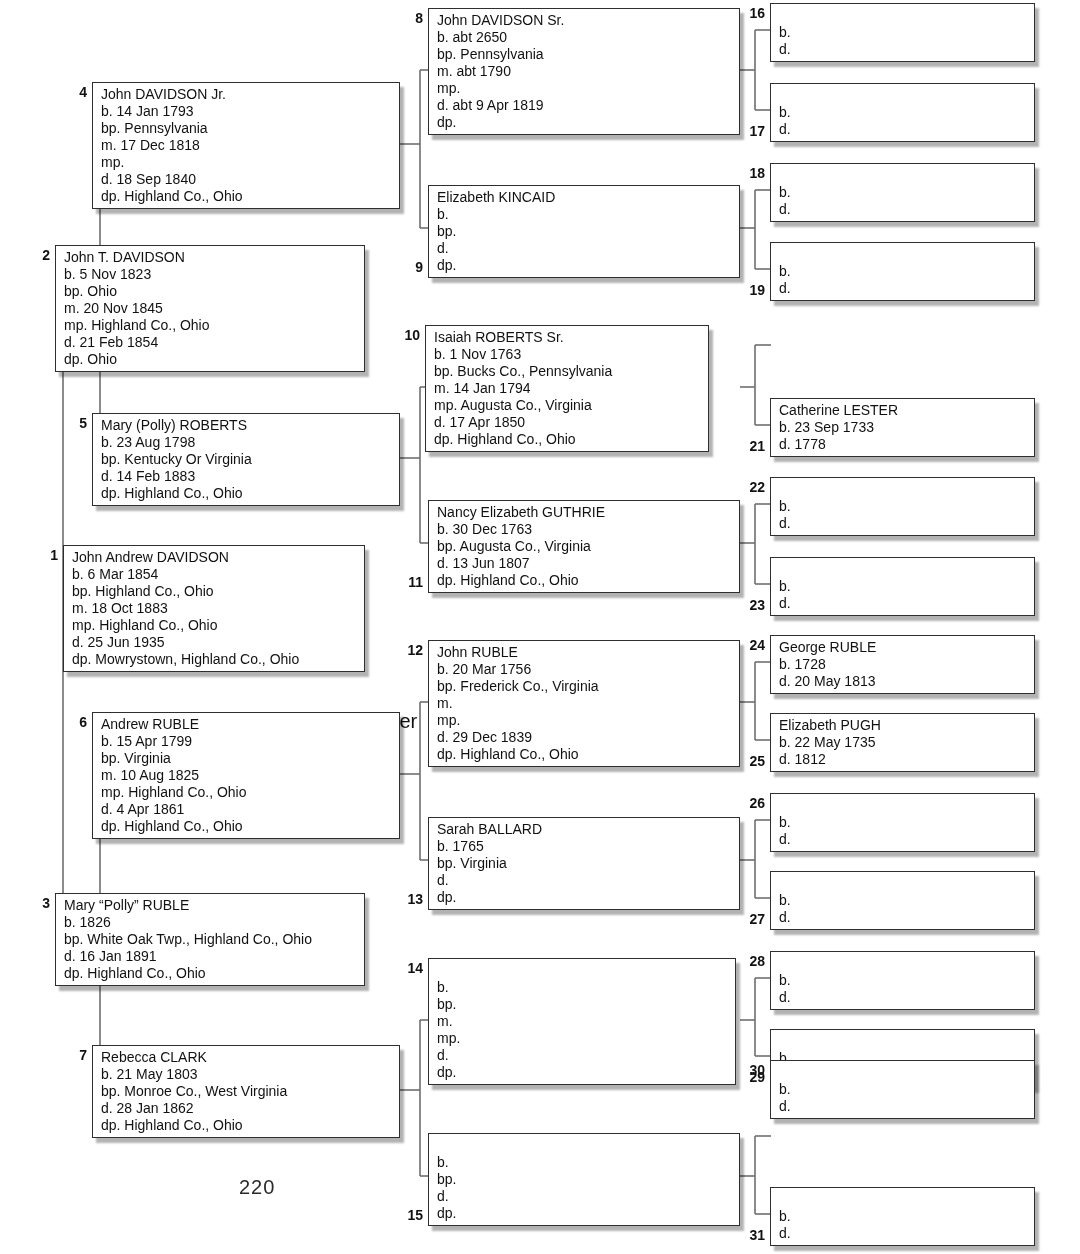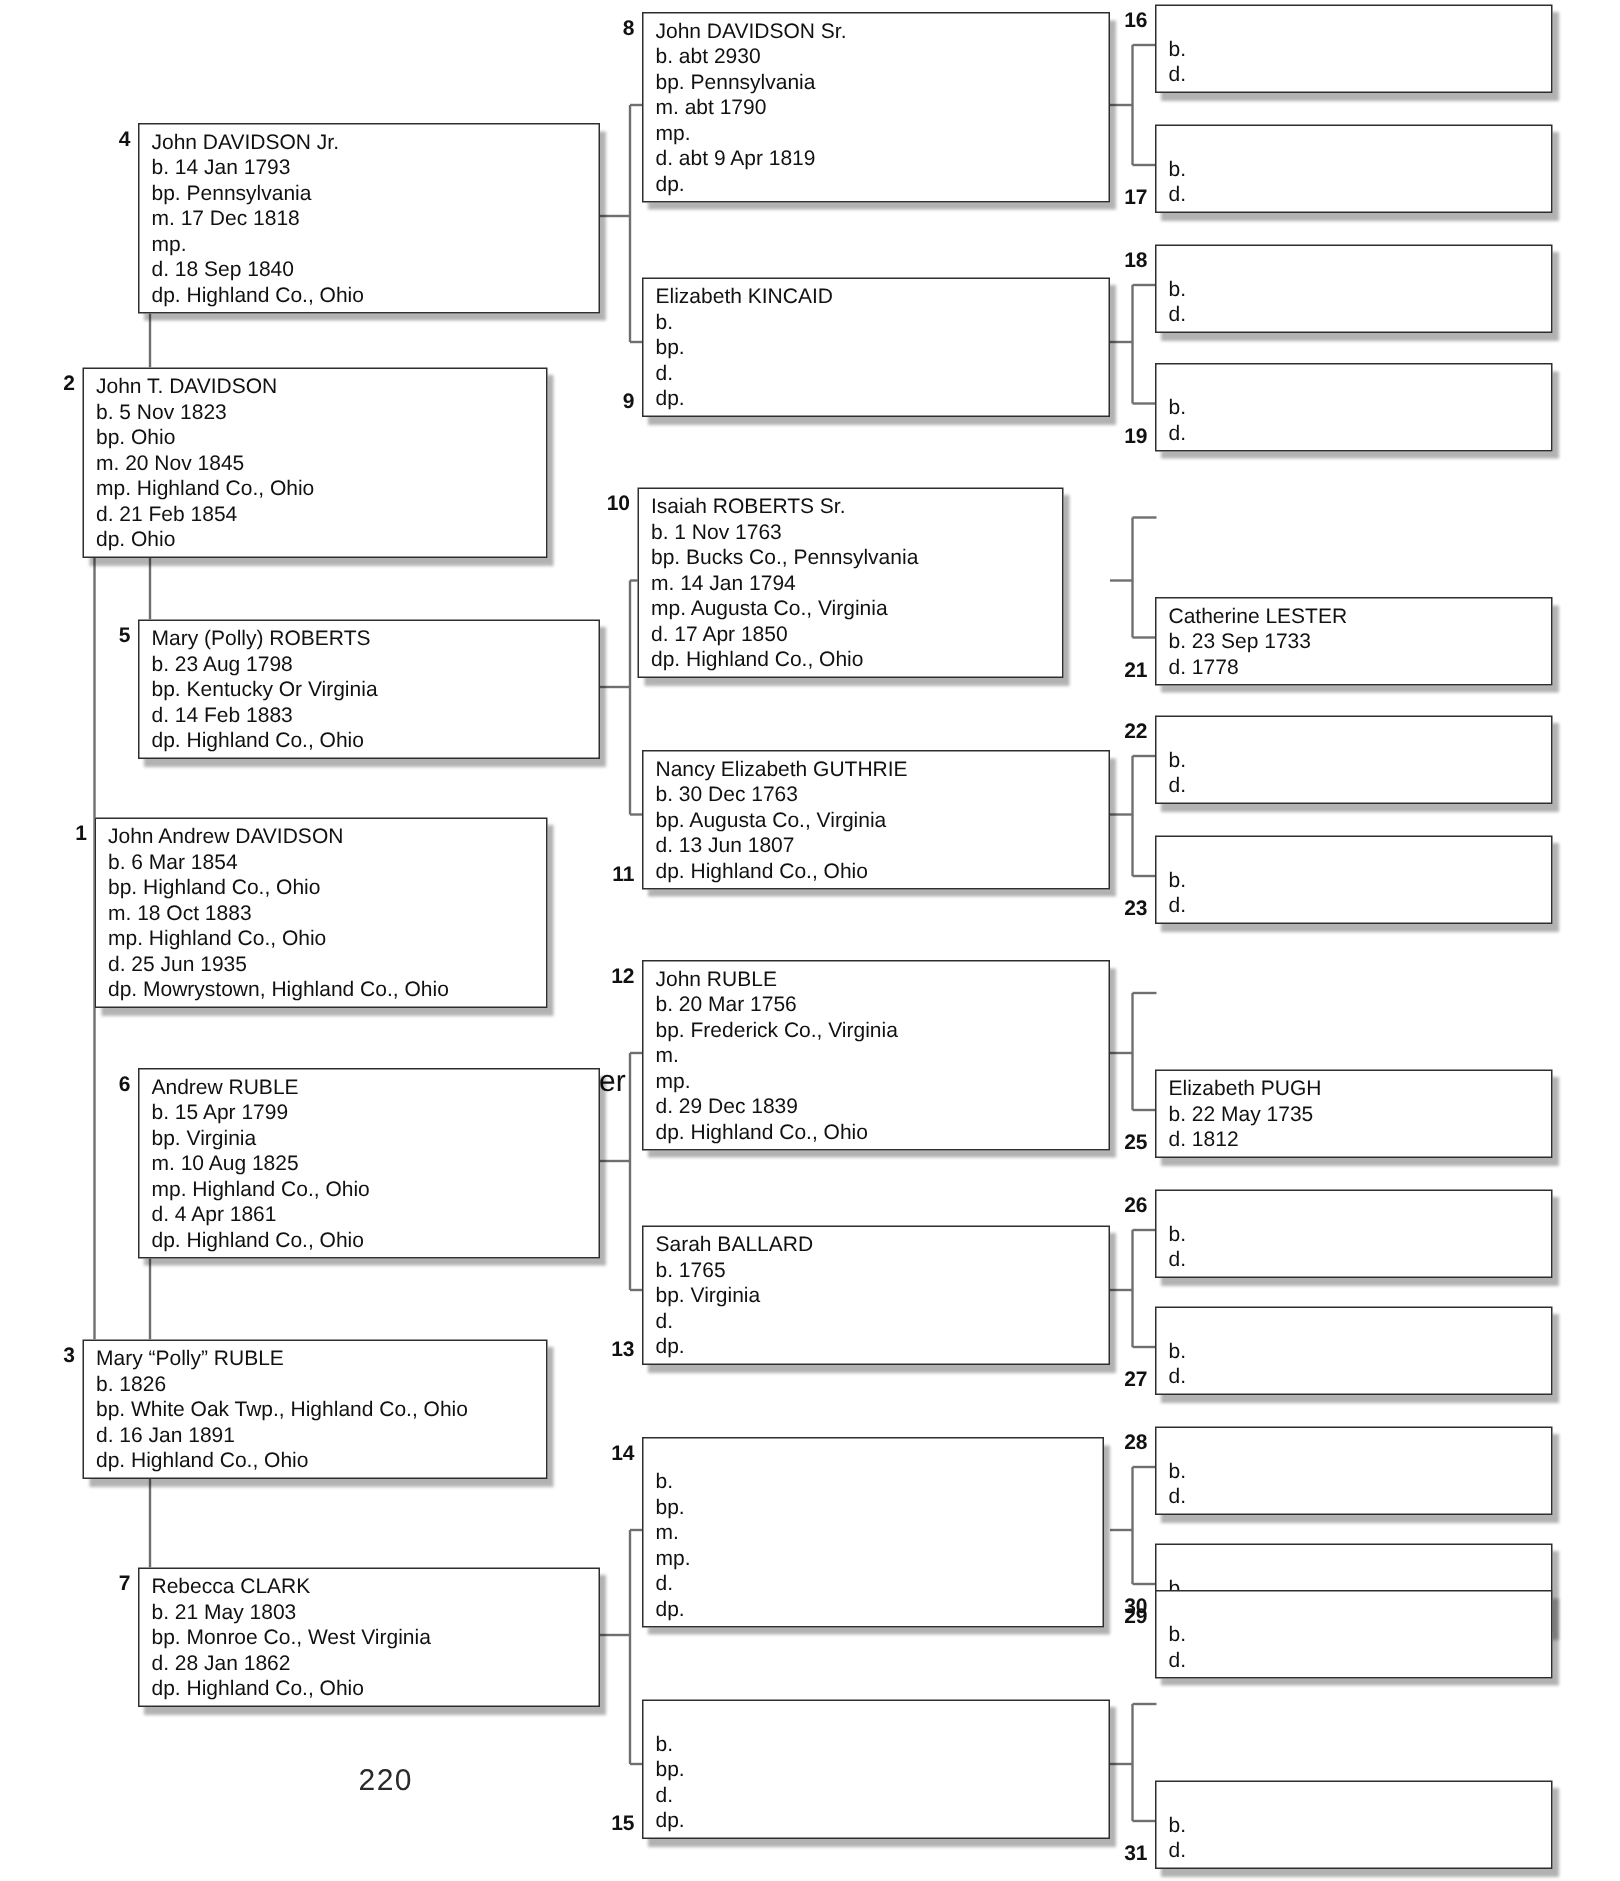--- a/index.html
+++ b/index.html
@@ -168,21 +168,21 @@
     <div class="ln">bp. Monroe Co., West Virginia</div>
     <div class="ln">d. 28 Jan 1862</div>
     <div class="ln">dp. Highland Co., Ohio</div>
   </div>
 
   <div class="pageno">220</div>
 
   <div class="box" style="left:428px;top:8px;width:312px">
     <div class="num top">8</div>
     <div class="ln">John DAVIDSON Sr.</div>
-    <div class="ln">b. abt 2930</div>
+    <div class="ln">b. abt 2650</div>
     <div class="ln">bp. Pennsylvania</div>
     <div class="ln">m. abt 1790</div>
     <div class="ln">mp.</div>
     <div class="ln">d. abt 9 Apr 1819</div>
     <div class="ln">dp.</div>
   </div>
 
   <div class="box" style="left:428px;top:185px;width:312px">
     <div class="num bot">9</div>
     <div class="ln">Elizabeth KINCAID</div>
@@ -295,20 +295,26 @@
     <div class="ln">d.</div>
   </div>
 
   <div class="box" style="left:770px;top:557px;width:265px">
     <div class="num bot">23</div>
     <div class="ln"></div>
     <div class="ln">b.</div>
     <div class="ln">d.</div>
   </div>
 
+  <div class="box" style="left:770px;top:635px;width:265px">
+    <div class="num top">24</div>
+    <div class="ln">George RUBLE</div>
+    <div class="ln">b. 1728</div>
+    <div class="ln">d. 20 May 1813</div>
+  </div>
 
   <div class="box" style="left:770px;top:713px;width:265px">
     <div class="num bot">25</div>
     <div class="ln">Elizabeth PUGH</div>
     <div class="ln">b. 22 May 1735</div>
     <div class="ln">d. 1812</div>
   </div>
 
   <div class="box" style="left:770px;top:793px;width:265px">
     <div class="num top">26</div>

